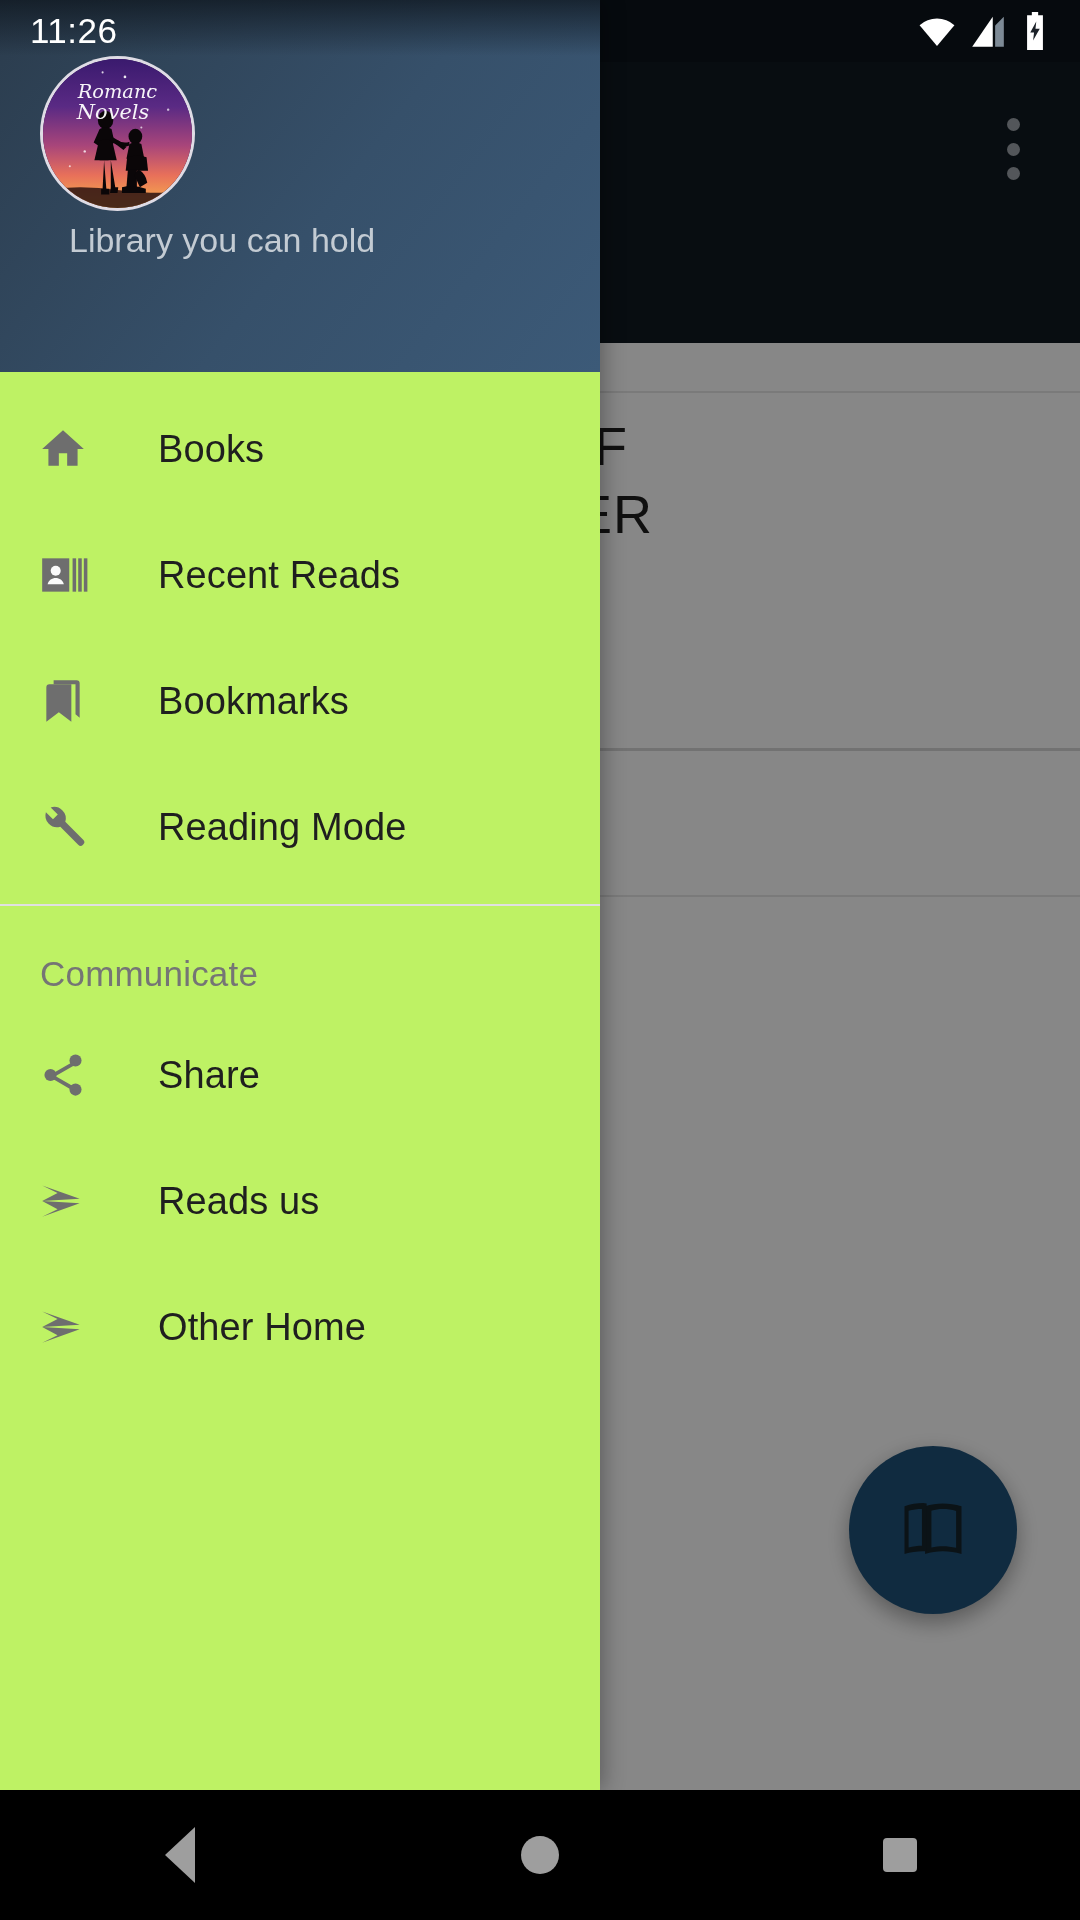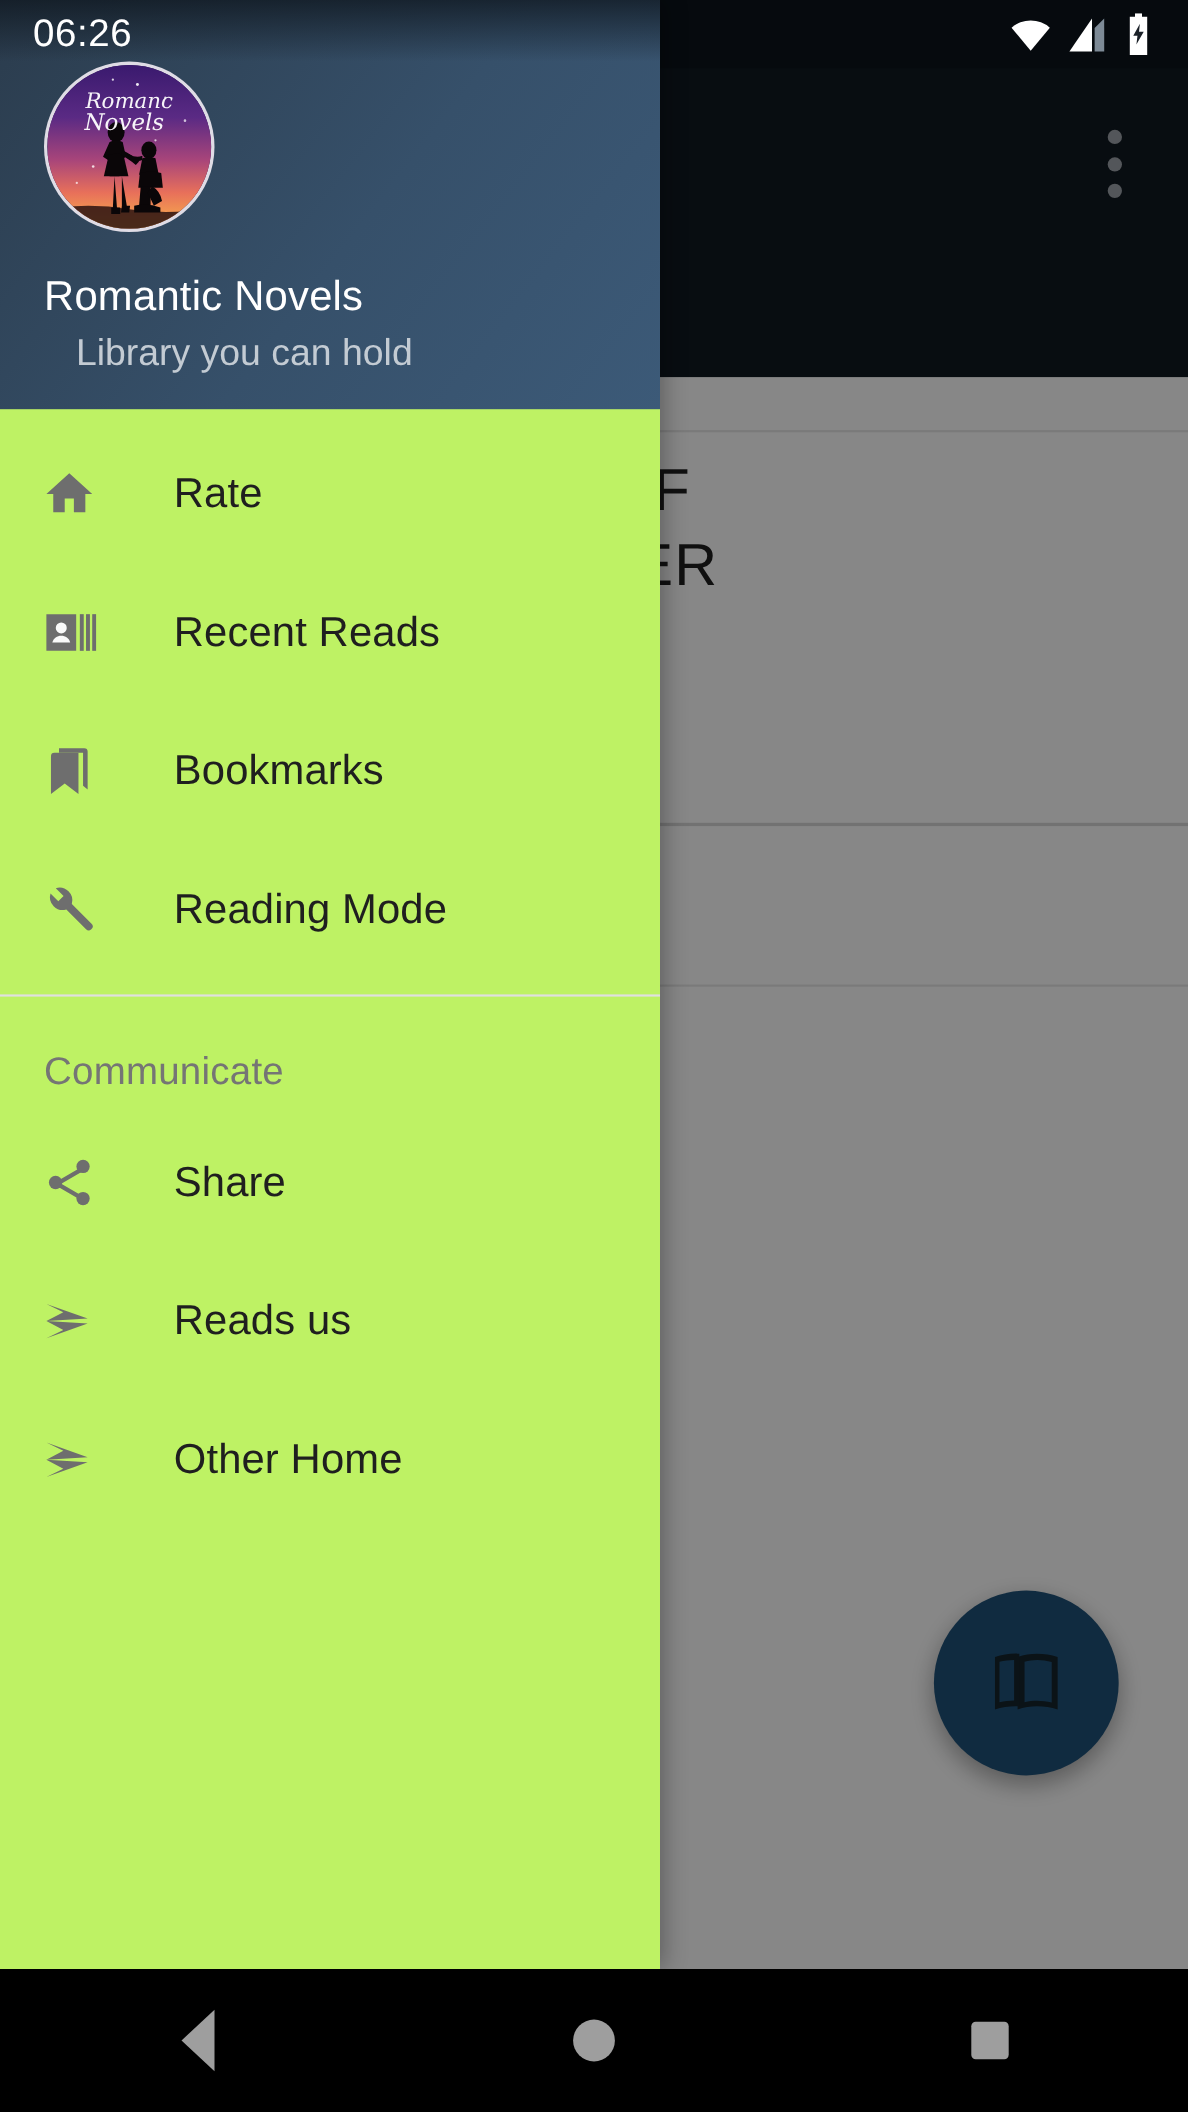--- a/index.html
+++ b/index.html
@@ -268,33 +268,32 @@
             <path d="M64 74 q5 3 6 9 l-5 3 q-2 -5 -4 -8 z"></path>
             <path d="M53 86 q8 -2 16 1 l0 3 -16 0 z"></path>
             <path d="M58 58 q-5 2 -9 -1 l1 -2.5 q4 2.5 8 1 z"></path>
           </g>
 
           <text x="50" y="26" text-anchor="middle" fill="#ffffff" font-family="'DejaVu Serif', serif" font-size="13" font-style="italic" opacity=".95">Romanc</text>
           <text x="47" y="40" text-anchor="middle" fill="#ffffff" font-family="'DejaVu Serif', serif" font-size="14" font-style="italic" opacity=".95">Novels</text>
         </svg>
       </div>
 
-      <div id="drawer-title">Romantic Novels</div>
       <div id="drawer-subtitle">Library you can hold</div>
     </div>
 
     <div id="drawer-body">
 
       <div class="nav-item">
         <span class="nav-icon">
           <svg width="50" height="50" viewBox="0 0 24 24">
               <path d="M10 20v-6h4v6h5v-8h3L12 3 2 12h3v8z"></path>
             </svg>
         </span>
-        <span class="nav-label">Rate</span>
+        <span class="nav-label">Books</span>
       </div>
 
       <div class="nav-item">
         <span class="nav-icon">
           <svg width="50" height="50" viewBox="0 0 24 24">
             <path d="M2 4h13v16H2z"></path>
             <circle cx="8.5" cy="10" r="2.4" fill="#fafafa"></circle>
             <path d="M4.6 16.4c.5-2 2.1-3 3.9-3s3.4 1 3.9 3z" fill="#fafafa"></path>
             <rect x="16.6" y="4" width="1.7" height="16"></rect>
             <rect x="19.3" y="4" width="1.7" height="16"></rect>
@@ -357,21 +356,21 @@
           </svg>
         </span>
         <span class="nav-label">Other Home</span>
       </div>
 
     </div>
   </div>
 
   <div id="statusbar">
     <div id="statusbar-left">
-      <span id="clock">06:26</span>
+      <span id="clock">11:26</span>
     </div>
     <div id="statusbar-spacer"></div>
     <div id="statusbar-right">
       <svg width="38" height="38" viewBox="0 0 24 24">
         <path fill="#fff" d="M12 21.5L23 8.3A16.6 16.6 0 0 0 1 8.3z"></path>
       </svg>
       <svg width="38" height="38" viewBox="0 0 24 24">
         <path fill="#fff" d="M2 22h13V3z"></path>
         <path fill="#7d8a96" d="M16.5 22H22V3l-5.5 5.5z"></path>
       </svg>

